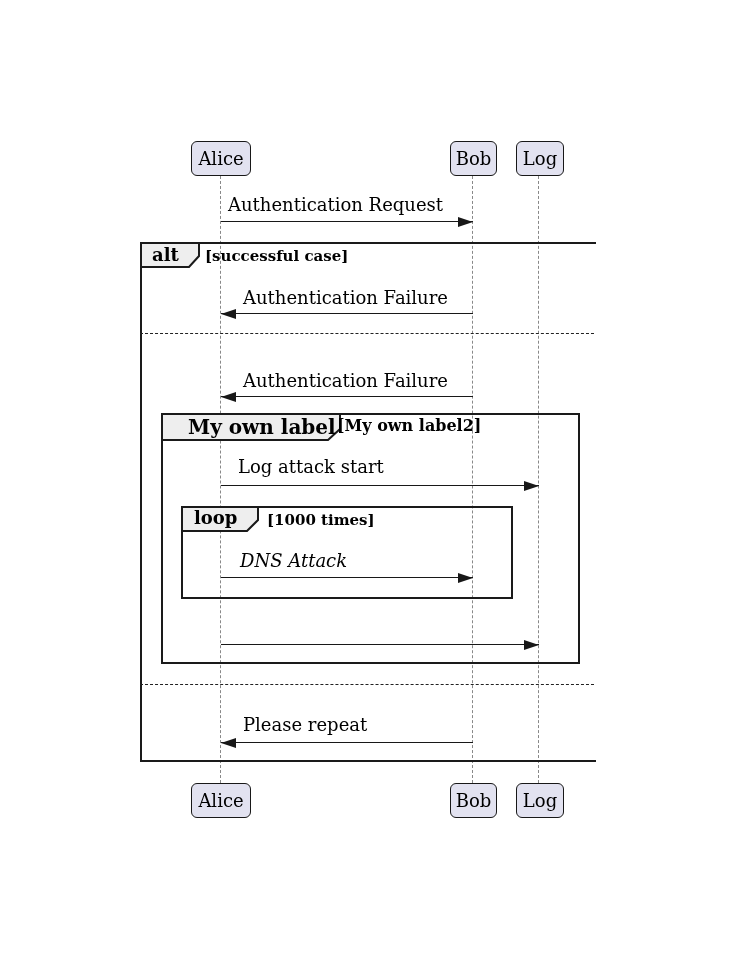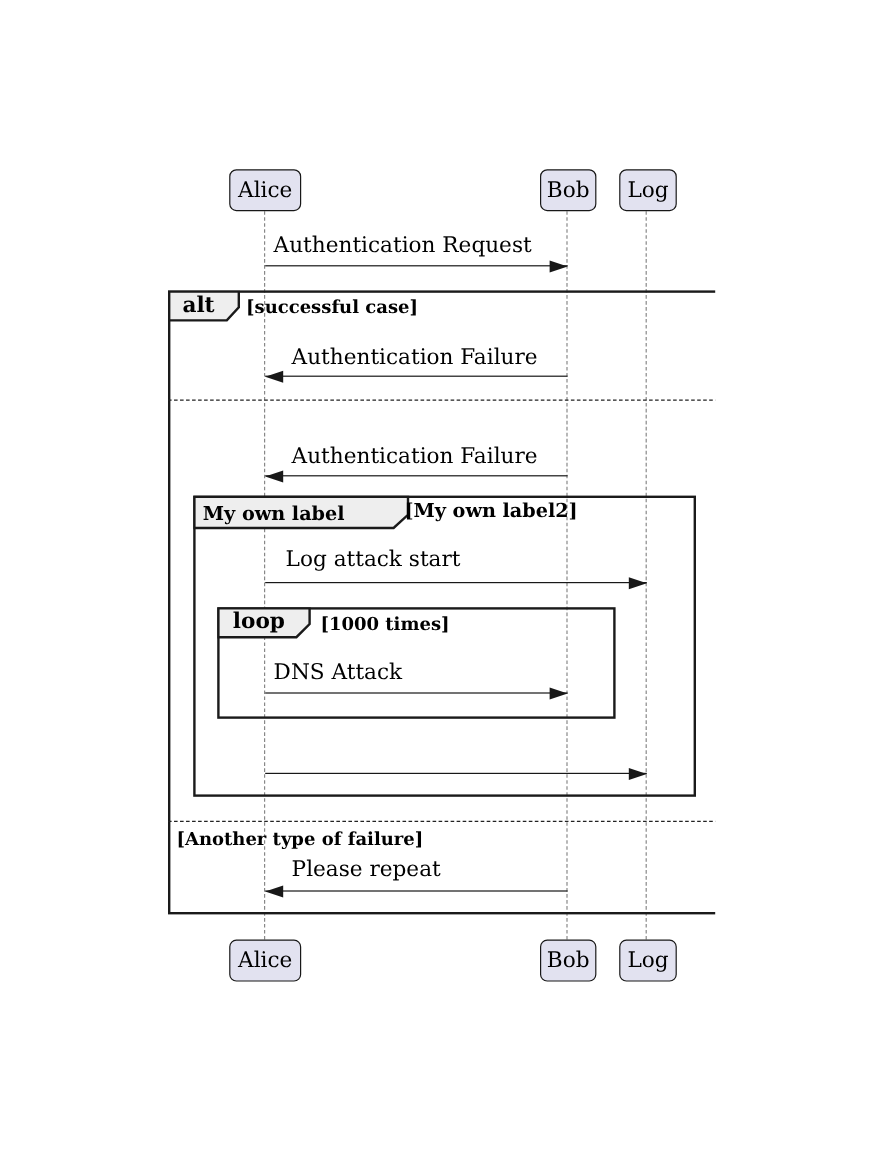--- a/index.html
+++ b/index.html
@@ -62,21 +62,21 @@
   .op-loop-svg  { left: 181px; top: 506px; }
 
   .op-label {
     position: absolute;
     font-weight: bold;
     font-size: 18px;
     line-height: 20px;
     white-space: nowrap;
   }
   .op-alt-label   { left: 152px; top: 245px; }
-  .op-group-label { left: 169px; top: 416px; font-size: 16px; line-height: 23px; }
+  .op-group-label { left: 188px; top: 416px; font-size: 20px; line-height: 23px; }
   .op-loop-label  { left: 194px; top: 508px; }
 
   .guard {
     position: absolute;
     font-weight: bold;
     font-size: 15px;
     line-height: 18px;
     white-space: nowrap;
   }
   .guard-alt   { left: 205px; top: 247px; }
@@ -99,21 +99,21 @@
   .msg-label {
     position: absolute;
     font-size: 18px;
     line-height: 22px;
     white-space: nowrap;
   }
   .m0-label { left: 228px; top: 194px; }
   .m1-label { left: 243px; top: 287px; }
   .m2-label { left: 243px; top: 370px; }
   .m3-label { left: 238px; top: 456px; }
-  .m4-label { left: 228px; top: 550px; }
+  .m4-label { left: 240px; top: 550px; font-style: italic; }
   .m5-label { left: 228px; top: 616px; }
   .m6-label { left: 243px; top: 714px; }
 
   .arrow-line {
     position: absolute;
     height: 0;
     border-top: 1.6px solid var(--arrow, #181818);
   }
   .m0-line { left: 221px; top: 221px; width: 252px; }
   .m1-line { left: 221px; top: 313px; width: 252px; }
@@ -197,19 +197,18 @@
   <div class="guard guard-loop">[1000 times]</div>
 
   <div class="msg-label m4-label">DNS Attack</div>
   <div class="arrow-line m4-line"></div>
   <div class="arrow-head head-right m4-head"></div>
 
   <div class="arrow-line m5-line"></div>
   <div class="arrow-head head-right m5-head"></div>
 
   <div class="divider div2"></div>
-  <div class="guard guard-else2">[Another type of failure]</div>
 
   <div class="msg-label m6-label">Please repeat</div>
   <div class="arrow-line m6-line"></div>
   <div class="arrow-head head-left m6-head"></div>
 
 </div>
 
 </body></html>

